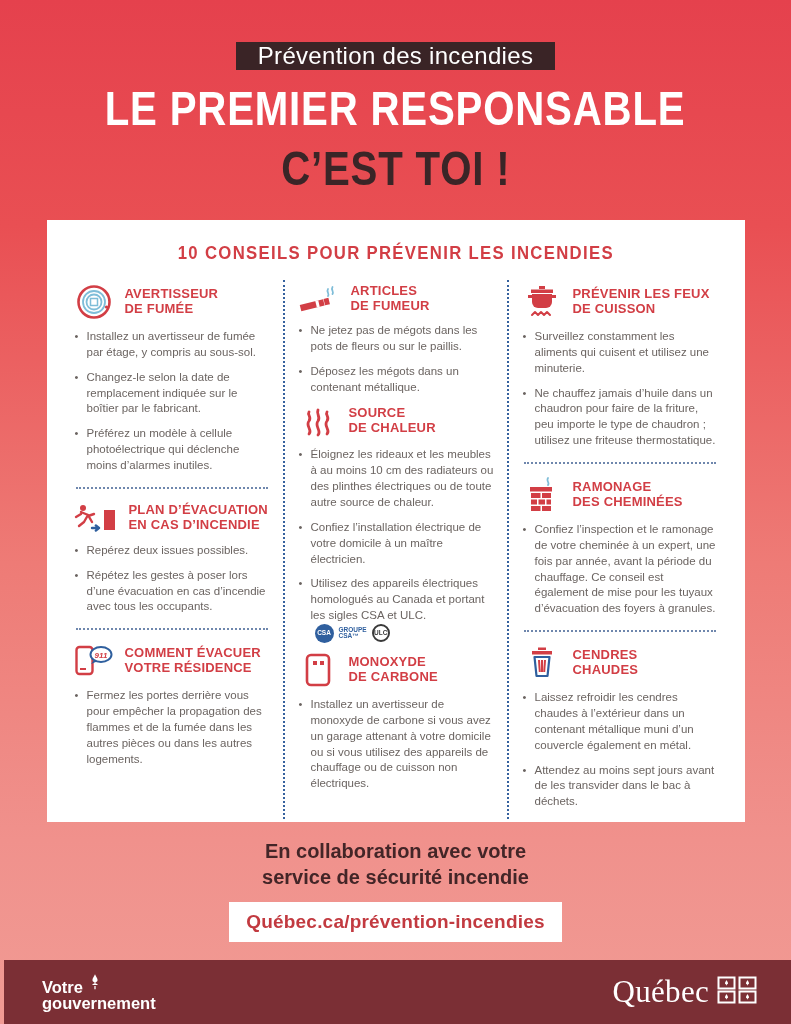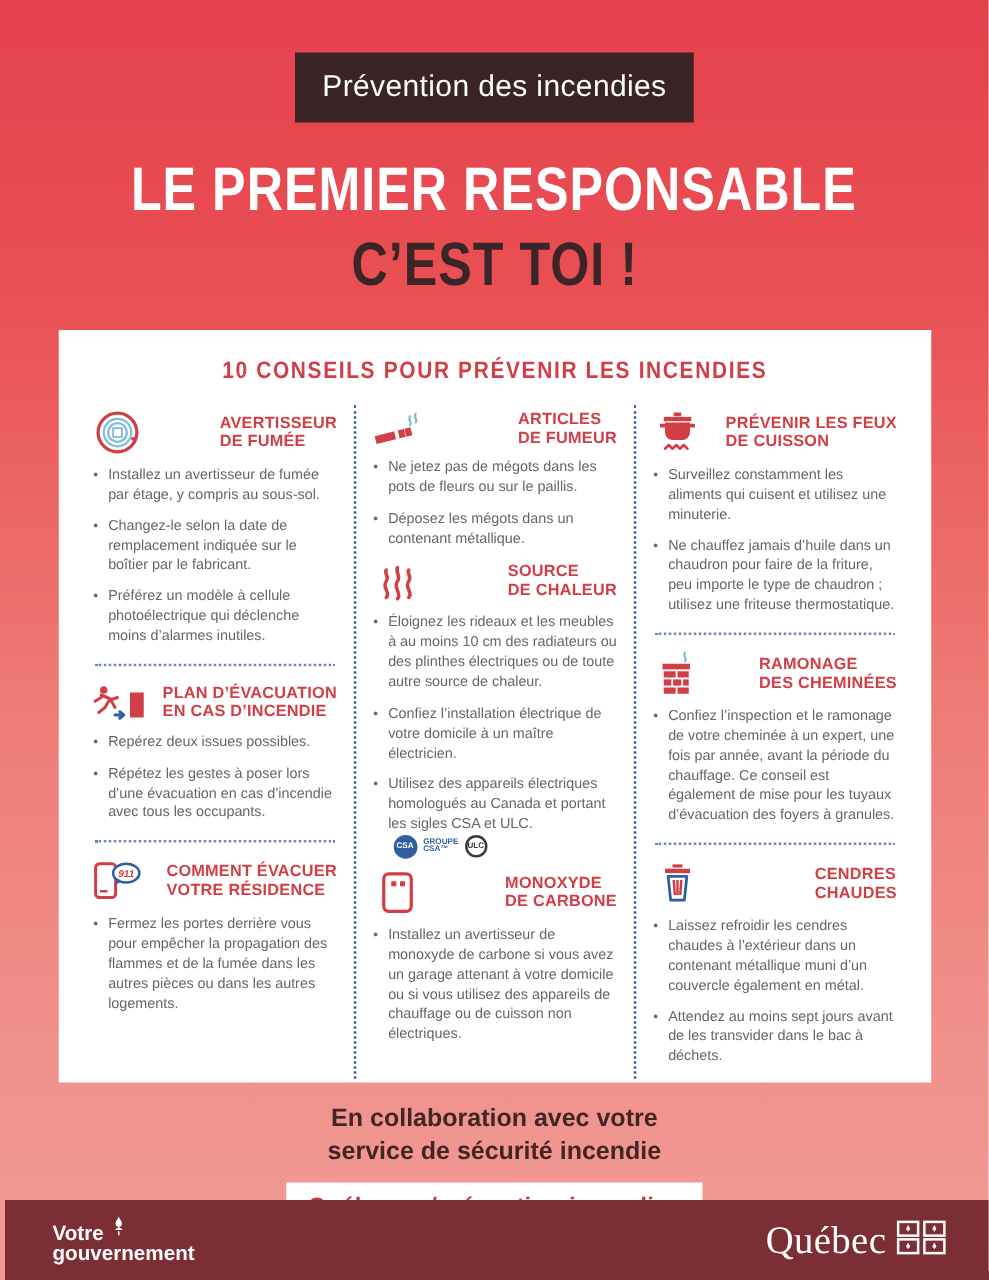--- a/index.html
+++ b/index.html
@@ -1,32 +1,32 @@
 <!DOCTYPE html>
 <html><head>
 <meta charset="utf-8">
 <style>
   html,body{margin:0;padding:0;font-family:"Liberation Sans",sans-serif;}
   .page{position:relative;width:791px;height:1024px;overflow:hidden;
     background:linear-gradient(180deg,#e5414d 0%,#e94f53 22%,#ee7b76 55%,#f0918c 82%,#f19b94 100%);}
   .center{text-align:center;}
   .badge{display:inline-block;margin-top:42px;background:#3a2426;color:#fff;
-    font-size:24px;padding:14px 22px;letter-spacing:.3px;}
+    font-size:24px;padding:0 22px;letter-spacing:.3px;}
   .title-line{margin-top:10px;line-height:1.02;}
   .squeeze{display:inline-block;transform:scaleX(.82);transform-origin:50% 50%;white-space:nowrap;}
   .t1{font-size:49px;font-weight:700;color:#fff;letter-spacing:1px;}
   .t2{font-size:49px;font-weight:700;color:#3a2527;letter-spacing:1px;}
   .card{width:698px;height:602px;margin:26px auto 0;background:#fff;
     padding:20px 14px 8px;box-sizing:border-box;overflow:hidden;}
   .card-heading{font-size:19px;font-weight:700;color:#d23e45;letter-spacing:1.5px;margin:2px 0 16px;}
   .card-heading .squeeze{transform:scaleX(.88);}
   .cols{display:flex;align-items:stretch;}
   .col{flex:1 1 0;padding:0 13px;min-width:0;}
   .col + .col{border-left:2px dotted #35619e;}
-  .sec-head{display:flex;align-items:center;gap:11px;margin-top:4px;justify-content:space-between;}
+  .sec-head{display:flex;align-items:center;gap:11px;margin-top:4px;}
   .icon{flex:0 0 40px;display:flex;justify-content:center;align-items:center;font-style:italic;}
   .sec-title{margin:0;font-size:13px;line-height:1.15;color:#d23e45;font-weight:700;letter-spacing:.2px;}
   ul.tips{margin:9px 0 2px;padding:0;list-style:none;}
   ul.tips li{position:relative;padding-left:13px;margin:0 0 9px;font-size:11.5px;line-height:1.38;color:#6b6461;}
   ul.tips li::before{content:"•";position:absolute;left:1px;top:0;font-size:11px;color:#6b6461;}
   .hsep{border-top:2px dotted #6f87ad;margin:13px 2px;}
   .logos{display:inline-flex;align-items:center;gap:5px;vertical-align:middle;margin-left:4px;}
   .csa-circle{display:inline-flex;width:19px;height:19px;border-radius:50%;background:#2f5f9e;color:#fff;
     font-size:6.5px;font-weight:700;align-items:center;justify-content:center;}
   .csa-text{font-size:6.5px;font-weight:700;color:#2f5f9e;line-height:1.05;text-transform:uppercase;}
@@ -43,21 +43,21 @@
   .qc-word{font-family:"Liberation Serif",serif;font-size:31px;letter-spacing:.3px;}
 </style>
 </head>
 <body>
 
 <div class="page">
 
   <div class="center">
     <div class="badge">Prévention des incendies</div>
   </div>
-  <div class="center title-line" style="margin-top:30px;">
+  <div class="center title-line" style="margin-top:14px;">
     <span class="squeeze t1">LE PREMIER RESPONSABLE</span>
   </div>
   <div class="center title-line">
     <span class="squeeze t2">C’EST TOI !</span>
   </div>
 
   <div class="card">
     <div class="card-heading center">
       <span class="squeeze">10 CONSEILS POUR PRÉVENIR LES INCENDIES</span>
     </div>

